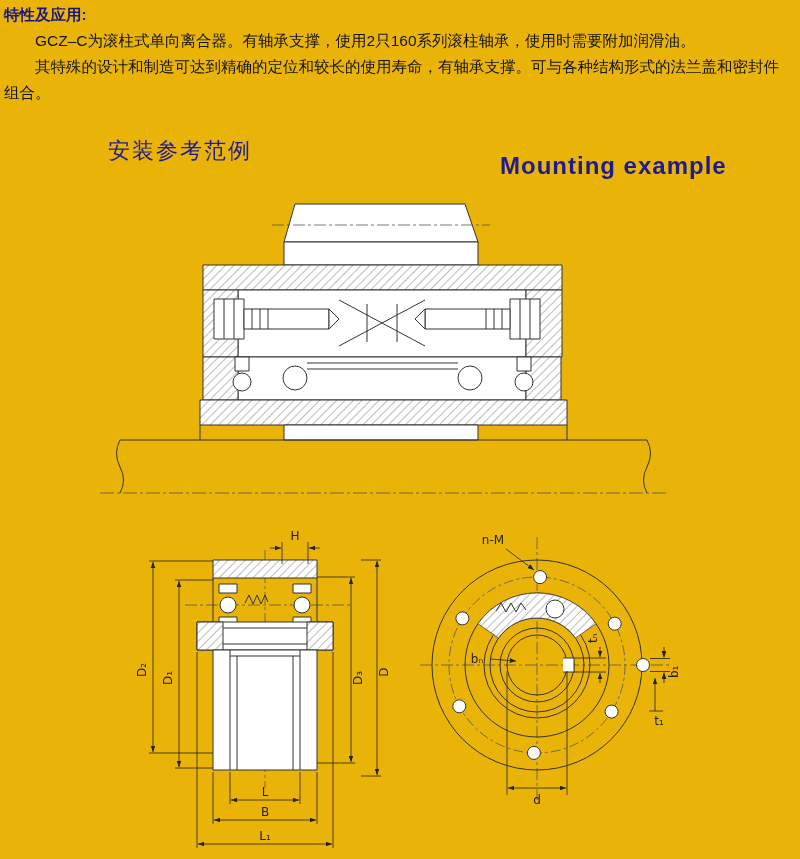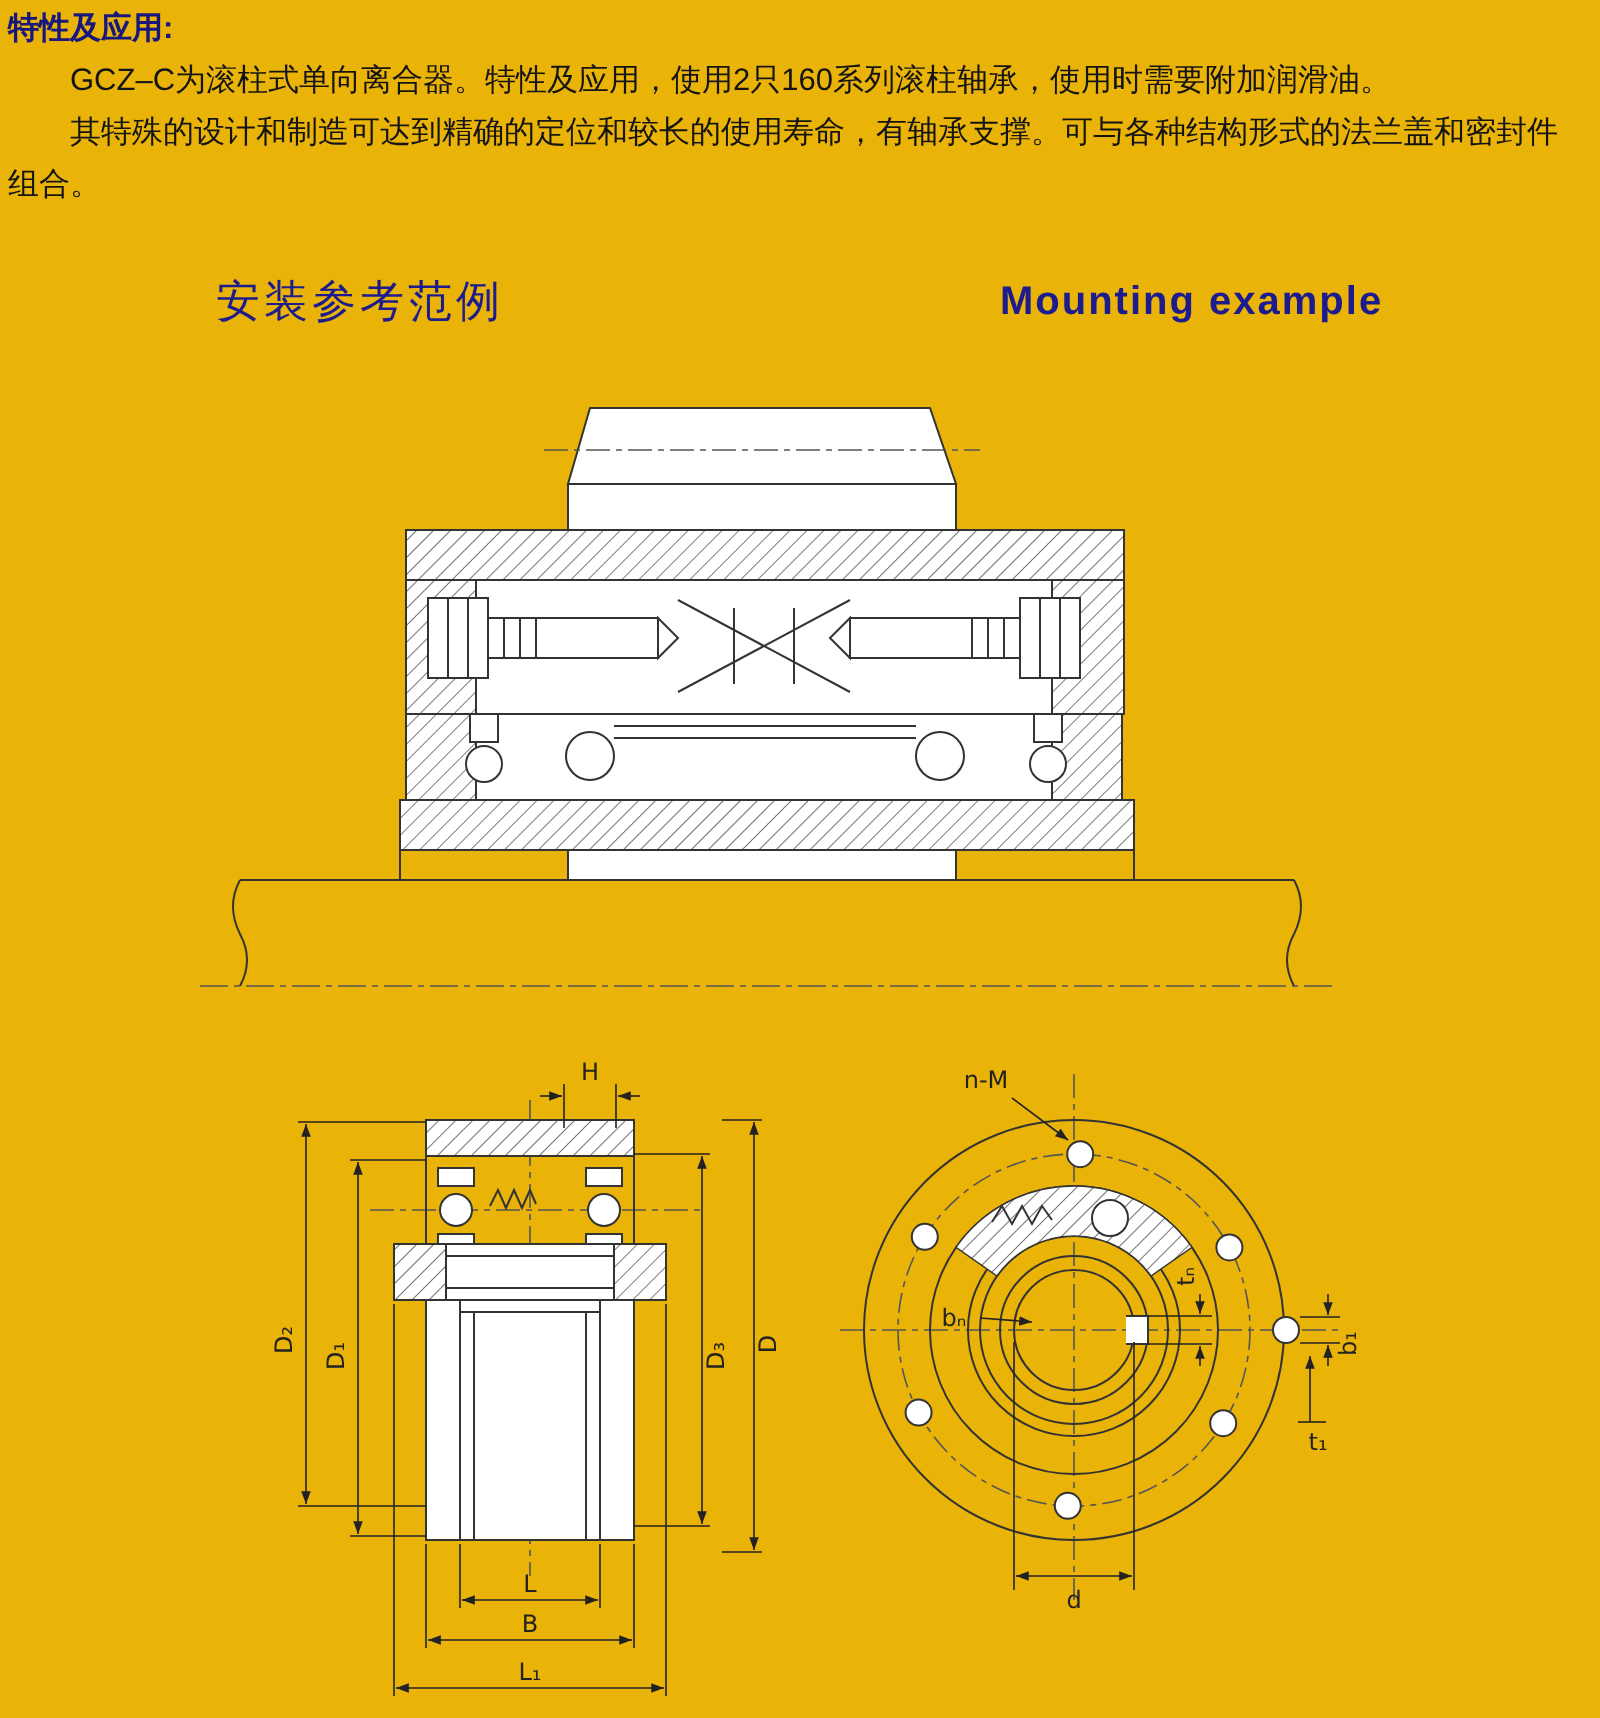--- a/index.html
+++ b/index.html
@@ -8,38 +8,38 @@
     font-family:"Liberation Sans",sans-serif;color:#111;overflow:hidden;
   }
   .intro{padding:2px 6px 0 4px;font-size:15.5px;line-height:26px;}
   .intro h1{font-size:15.5px;font-weight:bold;color:#17177e;margin:0;display:inline;}
   .intro p{margin:0;text-indent:2em;color:#141414;}
   .titles .zh{
     position:absolute;left:108px;top:136px;font-size:22px;font-weight:normal;
     color:#1c1c8e;letter-spacing:2px;
   }
   .titles .en{
-    position:absolute;left:500px;top:140px;font-size:20px;font-weight:bold;
+    position:absolute;left:500px;top:152px;font-size:24px;font-weight:bold;
     color:#1c1c8e;letter-spacing:1px;text-align:right;
   }
   svg{position:absolute;}
   #svg-main{left:92px;top:186px;}
   #svg-side{left:115px;top:520px;}
   #svg-front{left:420px;top:525px;}
   svg line,svg path,svg rect,svg circle,svg polyline,svg polygon{vector-effect:non-scaling-stroke;}
   .dimtext{font-family:"DejaVu Sans",sans-serif;font-size:12px;fill:#222;}
 </style>
 </head>
 <body>
 
 <div class="page">
 
   <div class="intro">
     <h1>特性及应用:</h1>
-    <p>GCZ–C为滚柱式单向离合器。特性及应用，使用2只160系列滚柱轴承，使用时需要附加润滑油。</p>
+    <p>GCZ–C为滚柱式单向离合器。有轴承支撑，使用2只160系列滚柱轴承，使用时需要附加润滑油。</p>
     <p>其特殊的设计和制造可达到精确的定位和较长的使用寿命，有轴承支撑。可与各种结构形式的法兰盖和密封件组合。</p>
   </div>
 
   <div class="titles">
     <div class="zh">安装参考范例</div>
     <div class="en">Mounting example</div>
   </div>
 
   <svg id="svg-main" width="620" height="320" viewBox="0 0 620 320">
     <defs>

